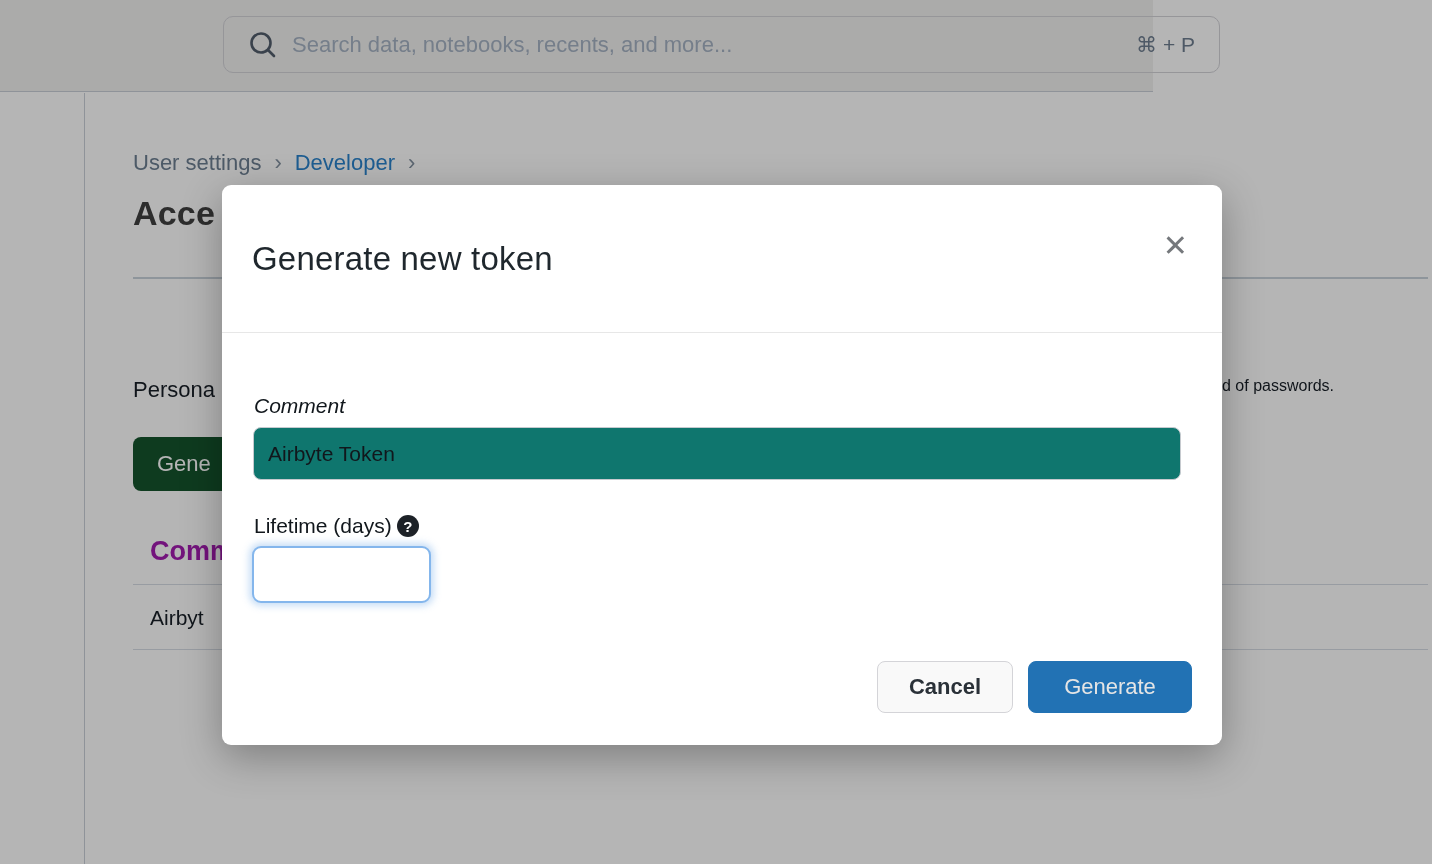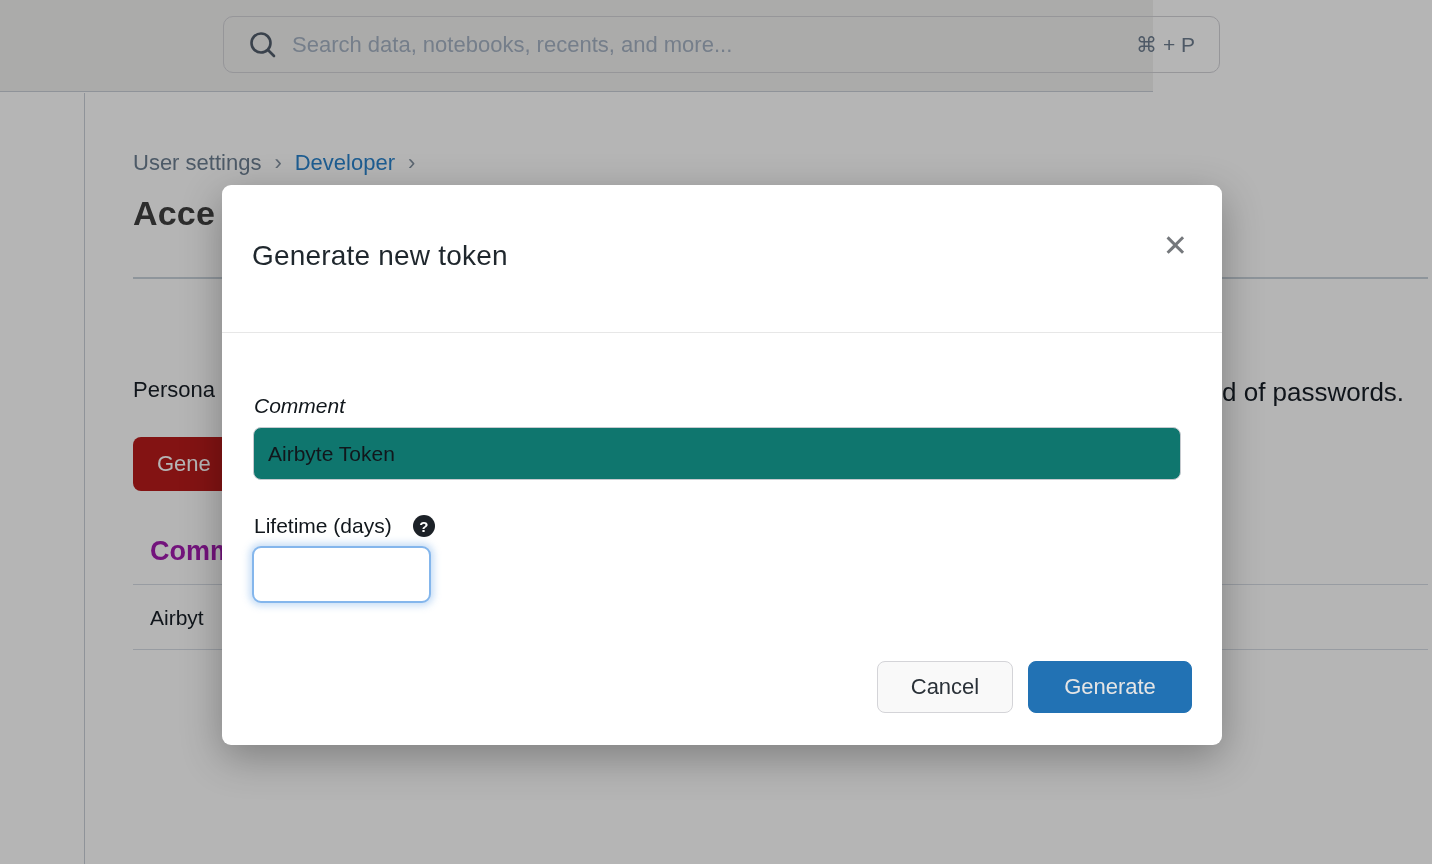--- a/index.html
+++ b/index.html
@@ -47,25 +47,25 @@
   .page-title {
     position:absolute; left:133px; top:194px;
     font-size:34px; font-weight:700; color:#404040; letter-spacing:0.2px;
   }
   .rule { position:absolute; left:133px; width:1295px; height:1px; }
   .rule-title  { top:277px; background:#c9d2db; height:2px; }
   .rule-thead  { top:584px; background:#d6dce4; }
   .rule-row    { top:649px; background:#d6dce4; }
 
   .page-desc-left  { position:absolute; left:133px; top:377px; font-size:22px; color:#171e26; }
-  .page-desc-right { position:absolute; left:1222px; top:377px; font-size:26px; color:#171e26; }
+  .page-desc-right { position:absolute; left:1222px; top:377px; font-size:16px; color:#171e26; }
 
   .bg-generate-btn {
     position:absolute; left:133px; top:437px; height:54px;
-    background:#b91c1c; color:#ffffff; border:none; border-radius:8px;
+    background:#14532d; color:#ffffff; border:none; border-radius:8px;
     font-family:inherit; font-size:22px; padding:0 24px; white-space:nowrap;
     overflow:hidden; cursor:pointer;
   }
   .table-header-cell {
     position:absolute; left:150px; top:536px;
     font-size:27px; font-weight:700; color:#a21caf; white-space:nowrap;
   }
   .table-row-cell {
     position:absolute; left:150px; top:606px;
     font-size:21px; color:#171e26; white-space:nowrap;
@@ -82,30 +82,30 @@
     position:absolute; left:222px; top:185px; width:1000px; height:560px;
     background:#ffffff; border-radius:9px; z-index:20;
     box-shadow:0 12px 40px rgba(0,0,0,0.30);
   }
   .modal-header {
     position:absolute; left:0; top:0; width:100%; height:148px;
     border-bottom:1px solid #e7e7e7;
   }
   .modal-title {
     position:absolute; left:30px; top:55px;
-    font-size:28px; font-weight:400; color:#1f272d; letter-spacing:0.2px;
+    font-size:33px; font-weight:400; color:#1f272d; letter-spacing:0.2px;
   }
   .modal-close {
     position:absolute; right:34px; top:46px;
     background:none; border:none; cursor:pointer;
     font-size:30px; line-height:30px; color:#75787c; font-family:inherit;
   }
   .field-label { position:absolute; font-size:21px; color:#11171c; }
   .label-comment  { left:32px; top:209px;font-style:italic; }
-  .label-lifetime { left:32px; top:329px; display:flex; align-items:center; gap:21px; }
+  .label-lifetime { left:32px; top:329px; display:flex; align-items:center; gap:5px; }
   .help-icon {
     width:22px; height:22px; border-radius:50%; background:#1c2127;
     color:#ffffff; font-size:15px; font-weight:700;
     display:inline-flex; align-items:center; justify-content:center;
     cursor:pointer;
   }
   .comment-input {
     position:absolute; left:31px; top:242px; width:928px; height:53px;
     border:1px solid #c6cacf; border-radius:8px;
     font-family:inherit; font-size:21px; color:#11171c;
@@ -118,21 +118,21 @@
     font-family:inherit; font-size:21px; color:#11171c;
     padding:0 14px; outline:none; background:#ffffff;
   }
   .btn {
     position:absolute; top:476px; height:52px; border-radius:8px;
     font-family:inherit; font-size:22px; cursor:pointer;
     display:flex; align-items:center; justify-content:center;
   }
   .btn-cancel {
     right:209px; width:136px;
-    background:#f9f9f9; border:1px solid #d4d4d8; color:#2a3138;
+    background:#f9f9f9; border:1px solid #d4d4d8; color:#2a3138;font-weight:bold;
   }
   .btn-generate {
     right:30px; width:164px;
     background:#2272b4; border:1px solid #2272b4; color:#e5e5e5; font-weight:500;
   }
 </style>
 </head>
 <body>
 
 <header class="topbar">

